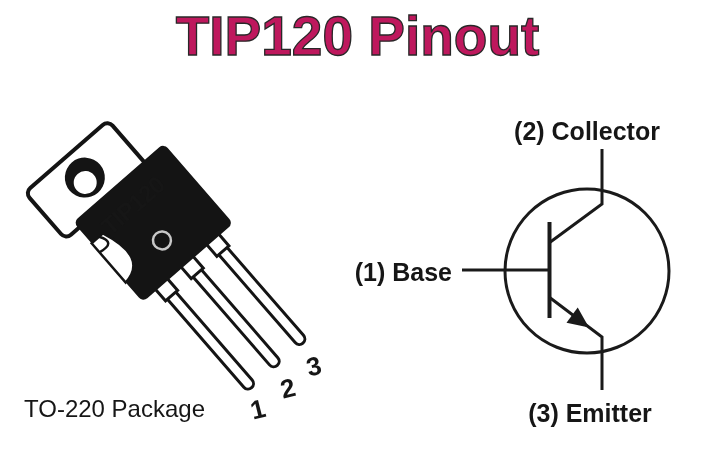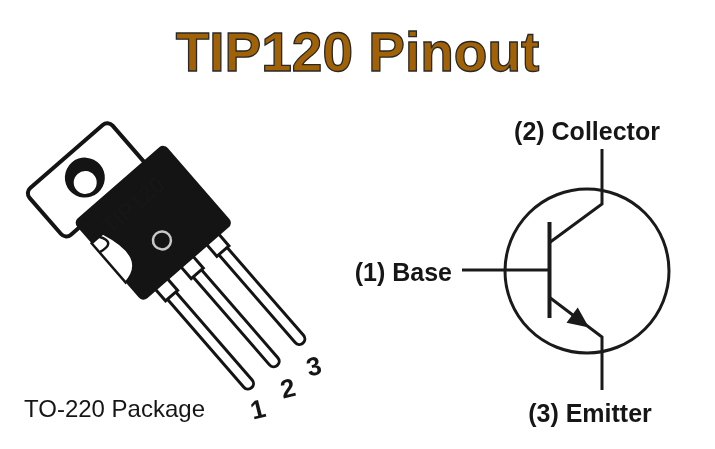--- a/index.html
+++ b/index.html
@@ -10,26 +10,26 @@
     overflow: hidden;
   }
   .figure {
     position: relative;
     width: 715px; height: 449px;
     background: #ffffff;
   }
   .title {
     position: absolute;
     top: 4px; left: 0; right: 0;
-    margin: 16px;
+    margin: 0;
     text-align: center;
     font-size: 55px;
     font-weight: bold;
     letter-spacing: 0px;
-    color: #a16207;
+    color: #be185d;
     -webkit-text-stroke: 1.3px #282828;
     font-family: "Liberation Sans", sans-serif;
   }
   .canvas {
     position: absolute;
     left: 0; top: 0;
     width: 715px; height: 449px;
   }
   .canvas text {
     font-family: "Liberation Sans", sans-serif;

